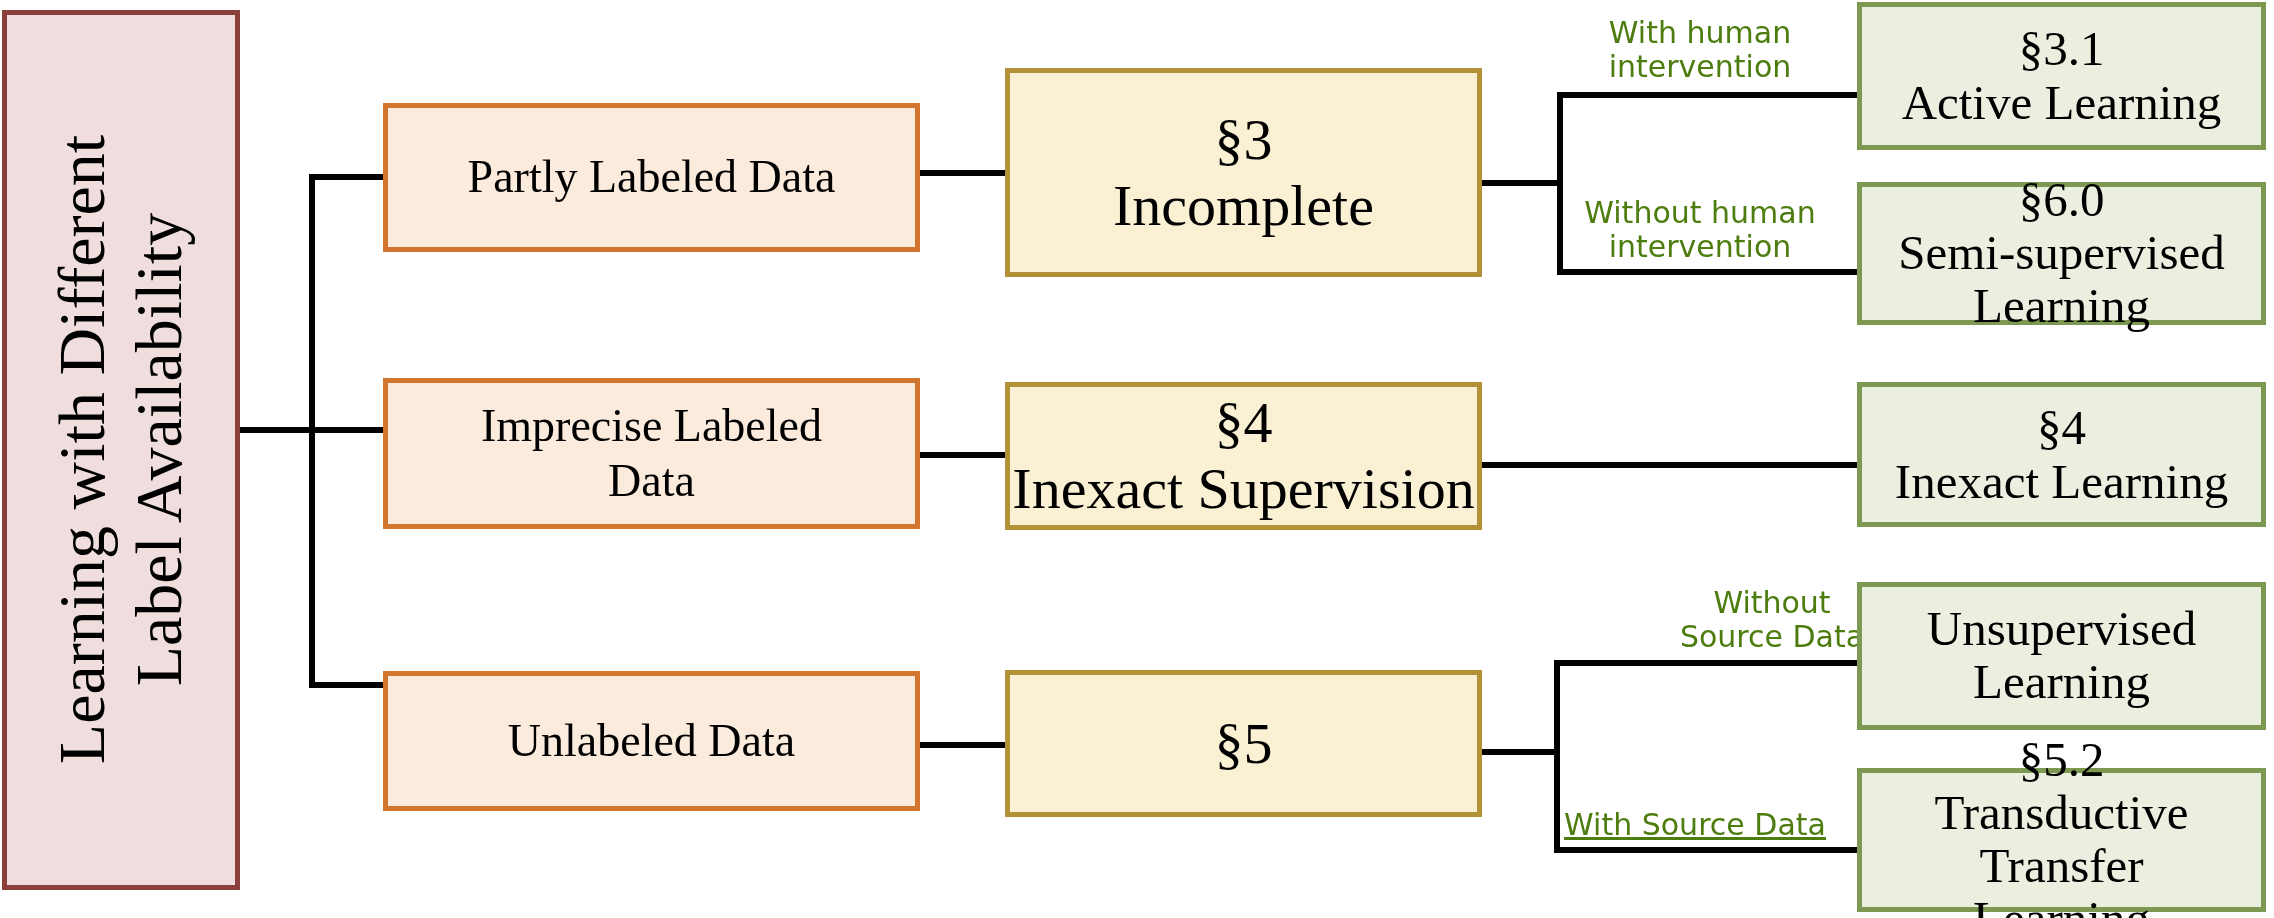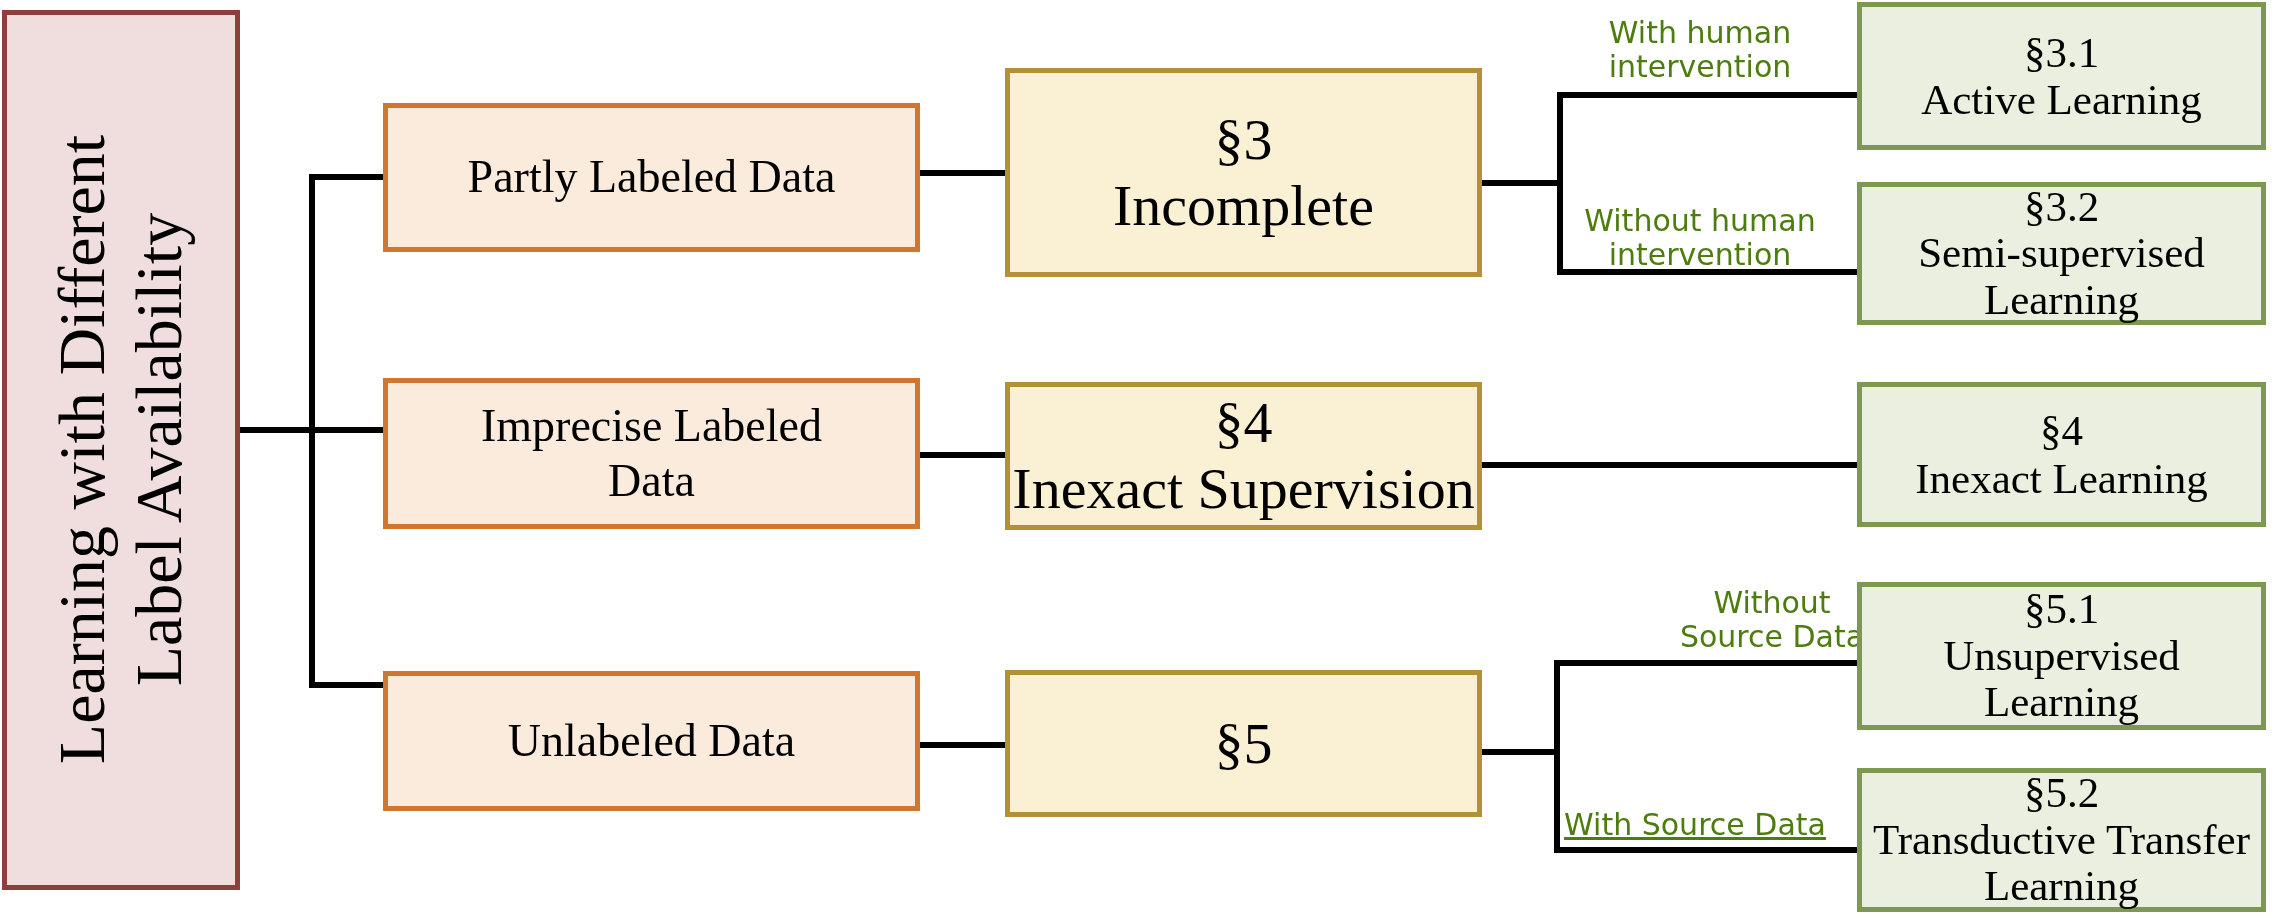--- a/index.html
+++ b/index.html
@@ -37,21 +37,21 @@
     font-size:46px;line-height:1.18;
   }
   .yellow{
     background:var(--yellow-fill,#FAF0D3);
     border-color:var(--yellow-border,#B29138);
     font-size:58px;line-height:1.13;
   }
   .green{
     background:var(--green-fill,#EBEFDF);
     border-color:var(--green-border,#7D9850);
-    font-size:43px;line-height:1.10;
+    font-size:49px;line-height:1.10;
   }
   .edge-label{
     position:absolute;
     font-family:"DejaVu Sans","Liberation Sans",sans-serif;
     font-size:30px;line-height:1.13;
     text-align:center;color:#4d7c0f;
   }
 </style>
 </head>
 <body>
@@ -119,52 +119,51 @@
 
   <div class="box yellow" style="left:1005px;top:670px;width:477px;height:147px;">
     <div class="ln">§5</div>
   </div>
 
   <div class="edge-label" style="left:1545px;top:16px;width:310px;">
     <div class="ln">With human</div>
     <div class="ln">intervention</div>
   </div>
 
-  <div class="edge-label" style="left:1545px;top:204px;width:310px;">
+  <div class="edge-label" style="left:1545px;top:196px;width:310px;">
     <div class="ln">Without human</div>
     <div class="ln">intervention</div>
   </div>
 
   <div class="edge-label" style="left:1622px;top:586px;width:300px;">
     <div class="ln">Without</div>
     <div class="ln">Source Data</div>
   </div>
 
   <div class="edge-label" style="left:1530px;top:808px;width:330px;text-decoration:underline;">
     <div class="ln">With Source Data</div>
   </div>
 
   <div class="box green" style="left:1857px;top:2px;width:409px;height:148px;">
     <div class="ln">§3.1</div>
     <div class="ln">Active Learning</div>
   </div>
 
   <div class="box green" style="left:1857px;top:182px;width:409px;height:143px;line-height:1.08;">
-    <div class="ln">§3.2</div>
+    <div class="ln">§6.0</div>
     <div class="ln">Semi-supervised</div>
     <div class="ln">Learning</div>
   </div>
 
   <div class="box green" style="left:1857px;top:382px;width:409px;height:145px;">
     <div class="ln">§4</div>
     <div class="ln">Inexact Learning</div>
   </div>
 
   <div class="box green" style="left:1857px;top:582px;width:409px;height:148px;line-height:1.08;">
-    <div class="ln">§5.1</div>
     <div class="ln">Unsupervised</div>
     <div class="ln">Learning</div>
   </div>
 
   <div class="box green" style="left:1857px;top:768px;width:409px;height:144px;line-height:1.08;">
     <div class="ln">§5.2</div>
     <div class="ln">Transductive Transfer</div>
     <div class="ln">Learning</div>
   </div>
 

